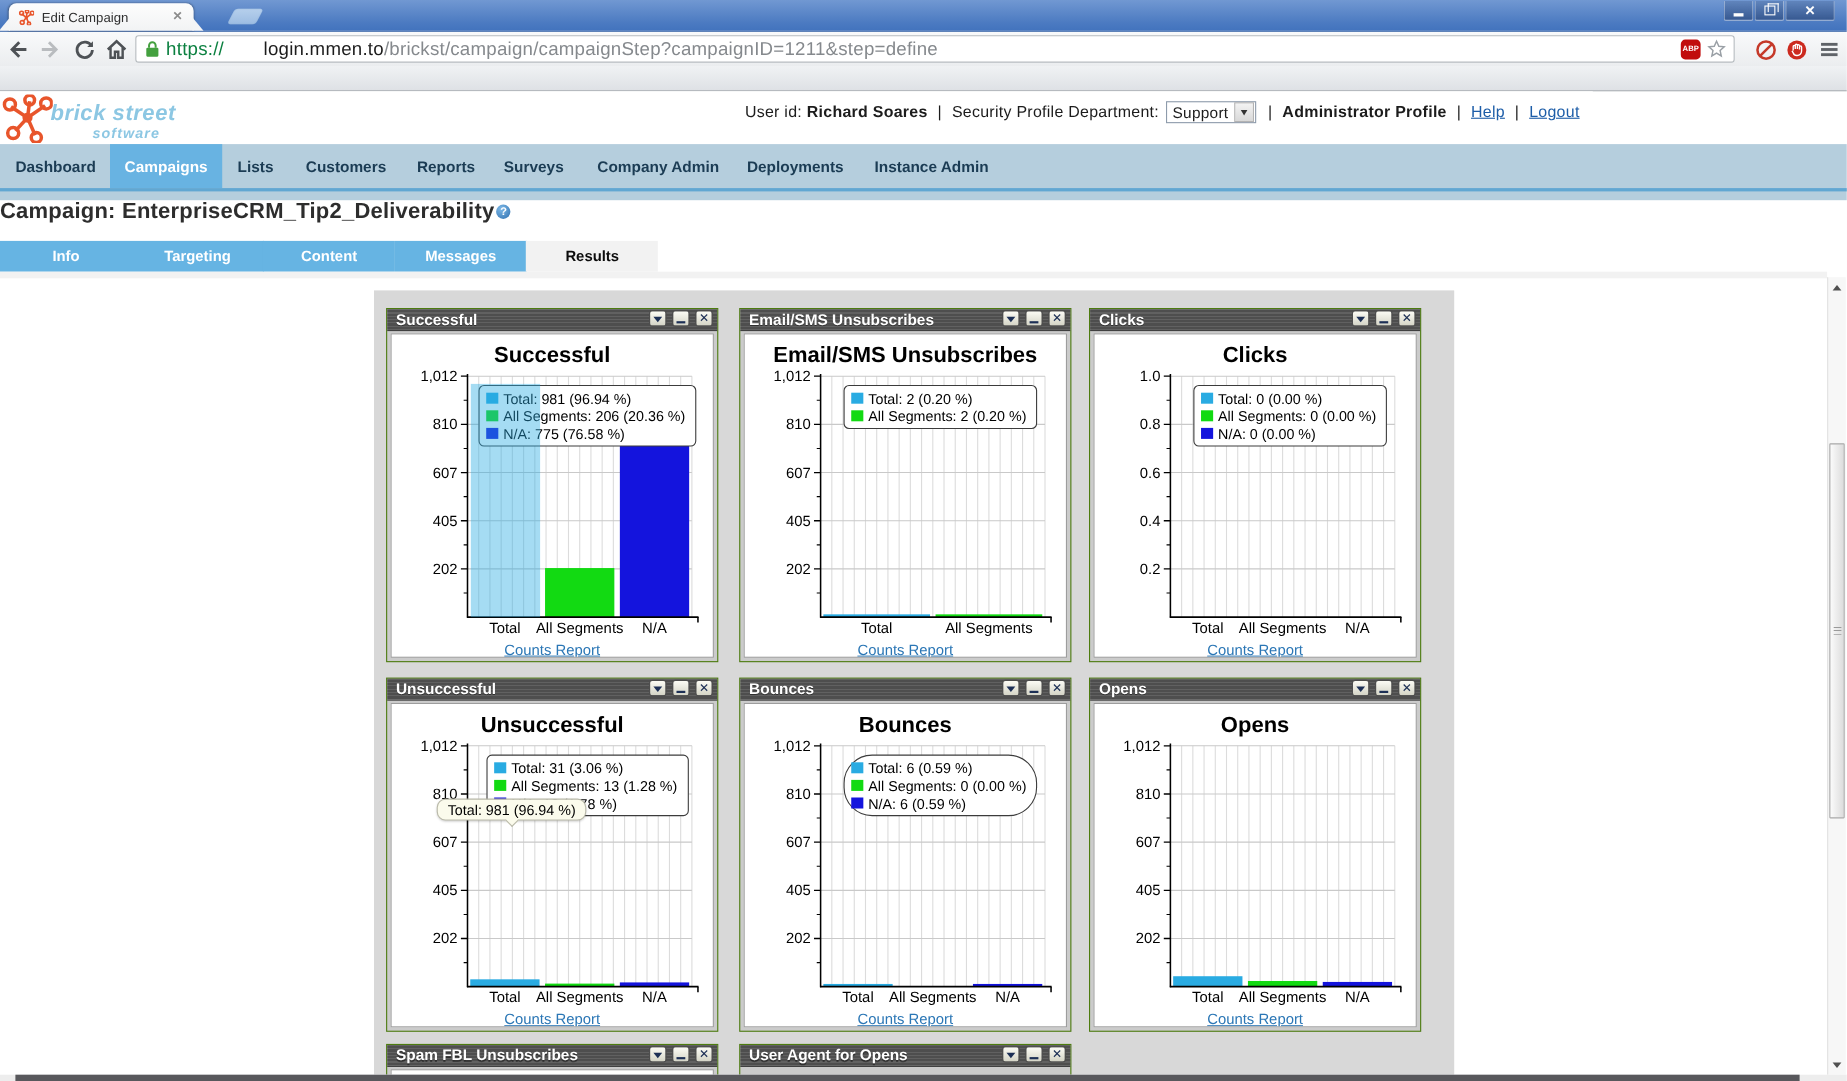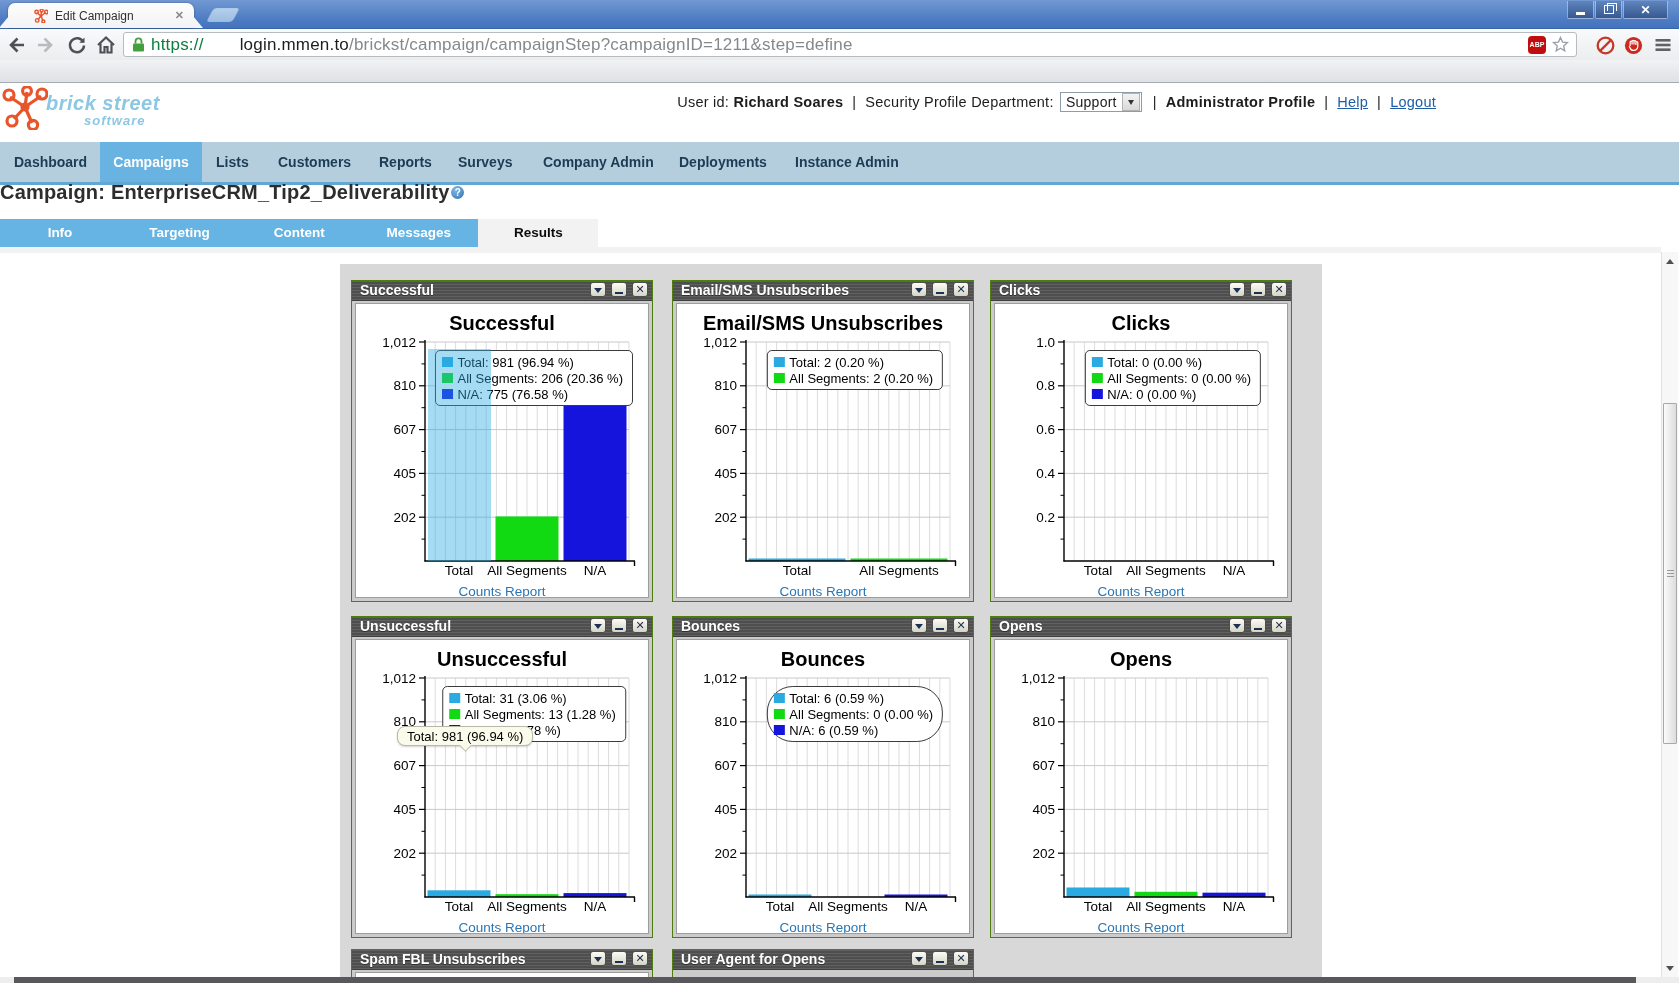--- a/index.html
+++ b/index.html
@@ -1,22 +1,22 @@
 <!DOCTYPE html>
 <html><head>
 <meta charset="utf-8">
 <style>
 html,body{margin:0;padding:0;background:#fff;}
 .screen{position:relative;width:1679px;height:983px;overflow:hidden;background:#fff;
   font-family:"Liberation Sans",sans-serif;}
 
 .titlebar{position:absolute;left:0;top:0;width:1679px;height:28px;
   background:linear-gradient(#7198d2,#4b7ac1 75%,#4273bd);border-bottom:1px solid #3a66a9;}
-.tab{position:absolute;left:8px;top:3px;width:186px;height:25px;background:linear-gradient(#fdfdfd,#f2f3f4);
-  border-radius:7px 7px 0 0;box-shadow:0 0 2px rgba(0,0,0,.45);display:flex;align-items:center;padding-left:26px;box-sizing:border-box;}
+.tab{position:absolute;left:8px;top:3px;width:168px;height:25px;background:linear-gradient(#fdfdfd,#f2f3f4);
+  border-radius:7px 7px 0 0;box-shadow:0 0 2px rgba(0,0,0,.45);display:flex;align-items:center;padding-left:9px;box-sizing:border-box;}
 .tab:before{content:"";position:absolute;left:-9px;bottom:0;border-left:10px solid transparent;border-bottom:12px solid #f4f5f6;}
 .tab:after{content:"";position:absolute;right:-9px;bottom:0;border-right:10px solid transparent;border-bottom:12px solid #f4f5f6;}
 .tab-title{font-size:12px;color:#303030;margin-left:7px;white-space:nowrap;}
 .tab-close{margin-left:auto;margin-right:10px;color:#8b8b8b;font-size:11px;font-weight:bold;line-height:11px;}
 .newtab{position:absolute;left:210px;top:8px;width:26px;height:14px;background:linear-gradient(#b6d0ec,#9cbce2);
   transform:skewX(-28deg);border-radius:3px;box-shadow:inset 0 0 1px #7aa0cf;}
 .winctl{position:absolute;top:1px;height:19px;display:flex;}
 .winbtn{width:27px;height:18px;margin-left:1px;background:linear-gradient(rgba(70,100,150,.35),rgba(25,45,85,.45));
   border:1px solid rgba(255,255,255,.45);border-top:none;border-radius:0 0 2px 2px;box-sizing:border-box;
   display:flex;align-items:center;justify-content:center;}
@@ -45,21 +45,21 @@
 .userrow{position:absolute;right:12px;top:9px;font-size:14.5px;letter-spacing:.25px;color:#1c1c1c;display:flex;align-items:center;white-space:nowrap;}
 .userrow b{font-weight:bold;}
 .usep{margin:0 9px;}
 .uselect{display:inline-flex;align-items:center;border:1px solid #8d9bab;background:#fff;height:18px;margin:0 2px;}
 .uselect .val{font-size:14px;padding:0 4px 0 5px;min-width:46px;}
 .uselect .arrowbox{width:16px;height:16px;margin:0 1px;background:linear-gradient(#f3f3f3,#d9d9d9);border:1px solid #b3b3b3;
   display:flex;align-items:center;justify-content:center;}
 .uselect .arr{border-left:3.5px solid transparent;border-right:3.5px solid transparent;border-top:5px solid #333;}
 a.hlink{color:#1d5da8;text-decoration:underline;}
 
-.mainnav{position:absolute;left:0;top:142px;width:1679px;height:40px;background:#b5cedd;}
+.mainnav{position:absolute;left:0;top:131px;width:1679px;height:51px;background:#b5cedd;}
 .mainnav:after{content:"";position:absolute;left:0;top:40px;width:1679px;height:3px;background:#61a7d2;}
 .navitem{position:absolute;top:0;height:40px;line-height:40px;font-size:14px;font-weight:bold;color:#1b3c54;}
 .navitem.active{background:#68b3e2;color:#fff;text-align:center;}
 
 .pagetitle{position:absolute;left:0;top:181px;font-size:20px;font-weight:bold;color:#2d2d2d;letter-spacing:.2px;}
 .helpicon{display:inline-block;vertical-align:3px;margin-left:2px;width:13px;height:13px;border-radius:50%;
   background:radial-gradient(circle at 35% 30%,#7db9e8,#2f6fae);color:#fff;font-size:10px;font-weight:bold;
   line-height:13px;text-align:center;font-style:normal;}
 .tabs{position:absolute;left:0;top:219px;height:28px;}
 .tabitem{position:absolute;top:0;width:120px;height:28px;line-height:28px;text-align:center;

